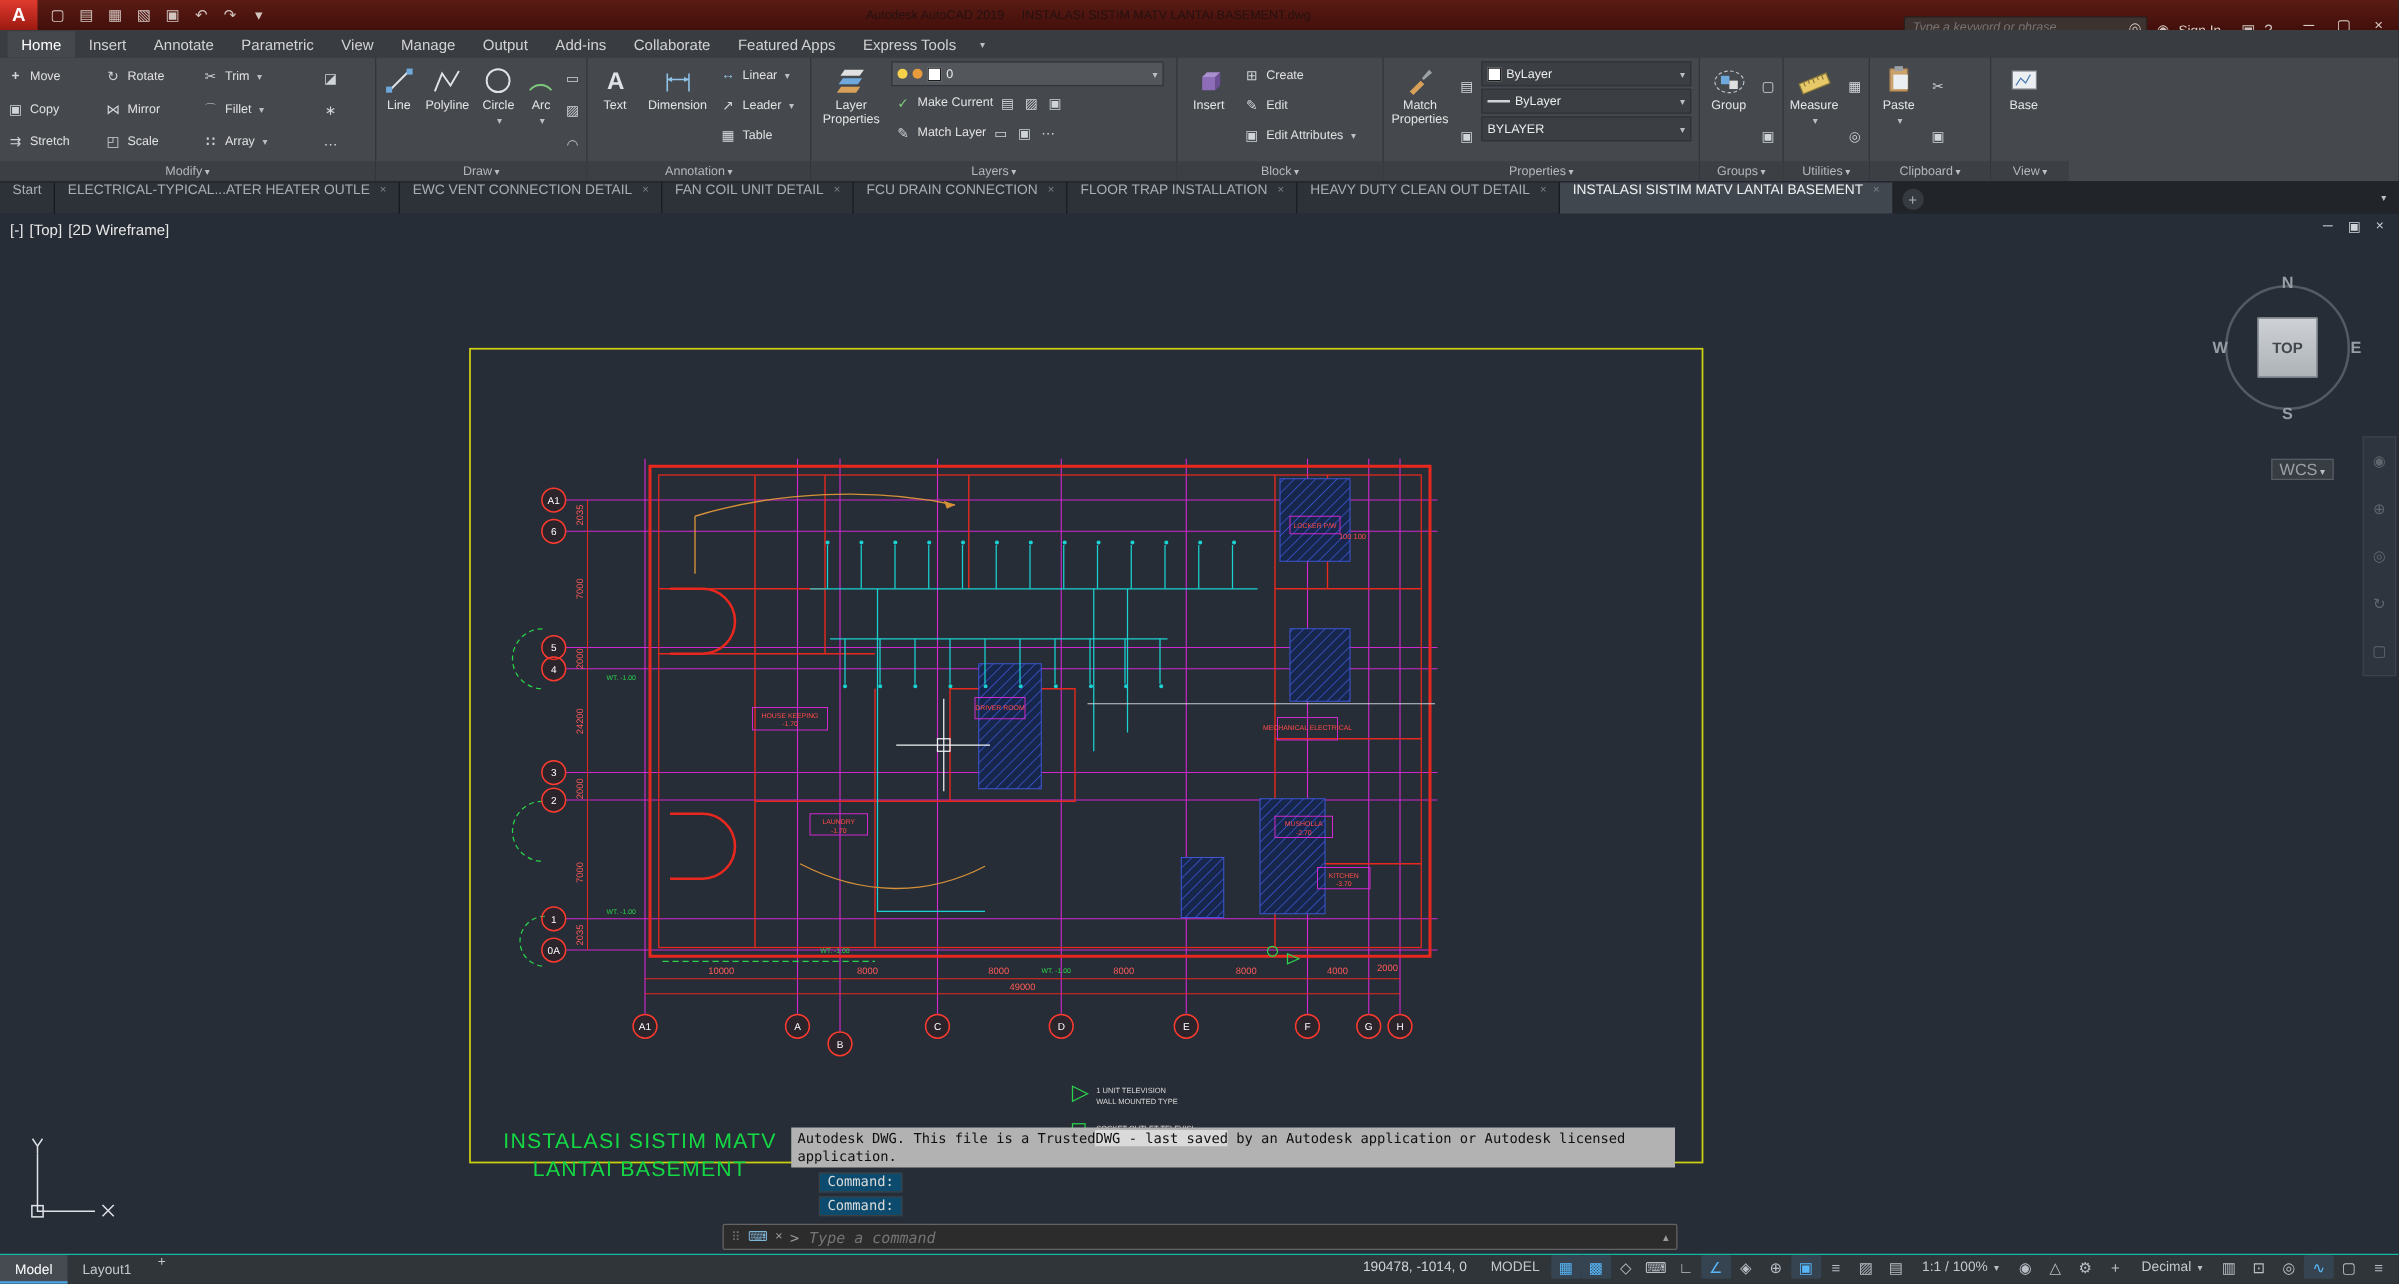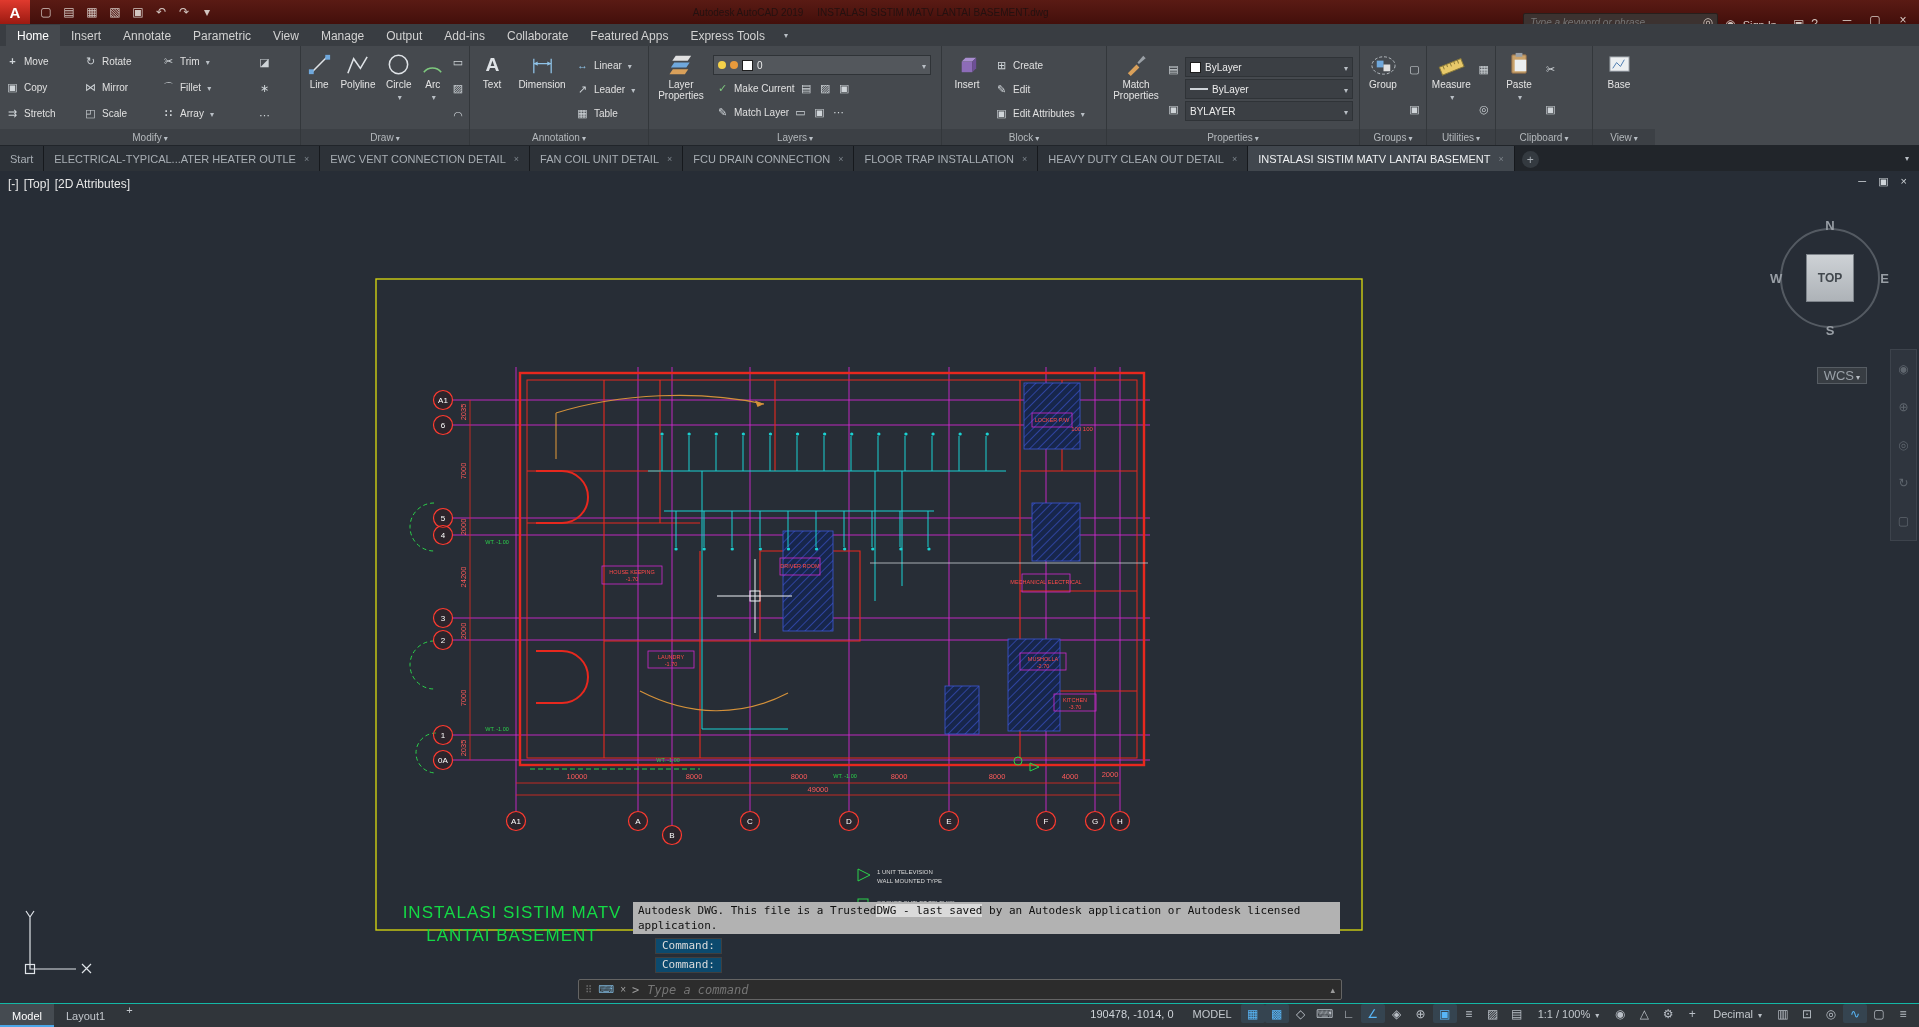--- a/index.html
+++ b/index.html
@@ -32,21 +32,21 @@
   .ribbon{position:absolute;top:46px;left:0;right:0;height:99px;background:#45494e;display:flex;}
   .panel{height:99px;border-right:1px solid #33373b;display:flex;flex-direction:column;flex:0 0 auto;}
   .panel-body{flex:1;display:flex;align-items:stretch;padding:3px 3px 0;gap:3px;}
   .panel-label{height:16px;font-size:10px;color:#b4b8bc;display:flex;align-items:center;justify-content:center;background:#3c4045;}
   .bigbtn{display:flex;flex-direction:column;align-items:center;padding-top:2px;gap:1px;font-size:10px;color:#e4e4e4;text-align:center;line-height:11px;}
   .bigbtn svg{width:27px;height:27px;flex:0 0 auto;}
   .rgrid{display:grid;grid-template-columns:78px 78px 94px;grid-auto-rows:26px;align-content:center;}
   .row-btn{display:flex;align-items:center;gap:4px;font-size:10px;color:#e0e0e0;height:22px;padding:0 2px;white-space:nowrap;}
   .mini{width:15px;height:15px;display:flex;align-items:center;justify-content:center;font-size:11px;color:#cfd4d8;flex:0 0 auto;}
   .minicol{display:flex;flex-direction:column;justify-content:space-around;align-items:center;width:17px;}
-  .rcol{display:flex;flex-direction:column;justify-content:center;gap:2px;}
+  .rcol{display:flex;flex-direction:column;gap:2px;}
   .combo{height:18px;background:#53575c;border:1px solid #2f3337;display:flex;align-items:center;gap:4px;padding:0 4px;font-size:10px;color:#ececec;}
   .combo .dd{margin-left:auto;}
   .combo.dark{background:#3b3f44;}
   .sw{width:9px;height:9px;background:#fff;border:1px solid #1d1d1d;flex:0 0 auto;}
   .dot{width:8px;height:8px;border-radius:50%;flex:0 0 auto;}
   .lnsmp{width:18px;height:2px;background:#cfd4d9;flex:0 0 auto;}
   
   .g-move::after{content:"+";font-weight:bold;}
   .g-rotate::after{content:"↻";}
   .g-trim::after{content:"✂";}
@@ -71,21 +71,21 @@
   .g-attr::after{content:"▣";}
   .g-list::after{content:"▤";}
   .g-scissors::after{content:"✂";}
   .g-calc::after{content:"▦";}
   .g-id::after{content:"◎";}
   .g-ungroup::after{content:"▢";}
   .g-gedit::after{content:"▣";}
 
   
   .ftabs{position:absolute;top:145px;left:0;right:0;height:26px;background:#21252a;display:flex;align-items:flex-end;}
-  .ftab{height:25px;display:flex;align-items:center;padding:0 10px;gap:8px;font-size:11px;color:#a8aeb4;background:#2d3238;border-right:1px solid #16191d;white-space:nowrap;}
+  .ftab{height:25px;display:flex;align-items:flex-start;padding:0 10px;gap:8px;font-size:11px;color:#a8aeb4;background:#2d3238;border-right:1px solid #16191d;white-space:nowrap;}
   .ftab.active{background:#41474e;color:#eef0f2;}
   .ftab .x{font-size:9px;color:#7d848b;}
   .ftab .x::after{content:"×";}
   .ftab-add{width:17px;height:17px;border-radius:50%;background:#343a40;color:#a8aeb4;display:flex;align-items:center;justify-content:center;margin:0 0 3px 7px;font-size:12px;}
   .ftabs .tail{margin-left:auto;margin-right:10px;color:#8a9096;font-size:9px;align-self:center;}
 
   
   .canvas{position:absolute;top:171px;left:0;right:0;bottom:23px;background:#272d36;}
   .canvas svg.plan{position:absolute;inset:0;}
   svg text{font-family:"Liberation Sans",sans-serif;}
@@ -753,21 +753,21 @@
 
     <g stroke="#eef2f6" stroke-width="1" fill="none">
       <path d="M717 425 H792 M755 388 V462"></path>
       <rect x="750" y="420" width="10" height="10"></rect>
     </g>
   </svg>
 
   <div class="vp-label">
     <span>[-]</span>
     <span>[Top]</span>
-    <span>[2D Attributes]</span>
+    <span>[2D Wireframe]</span>
   </div>
   <div class="vp-winbtns">
     <span>─</span>
     <span>▣</span>
     <span>×</span>
   </div>
 
   <div class="vcube">
     <div class="ring"></div>
     <span class="cl n">N</span>

